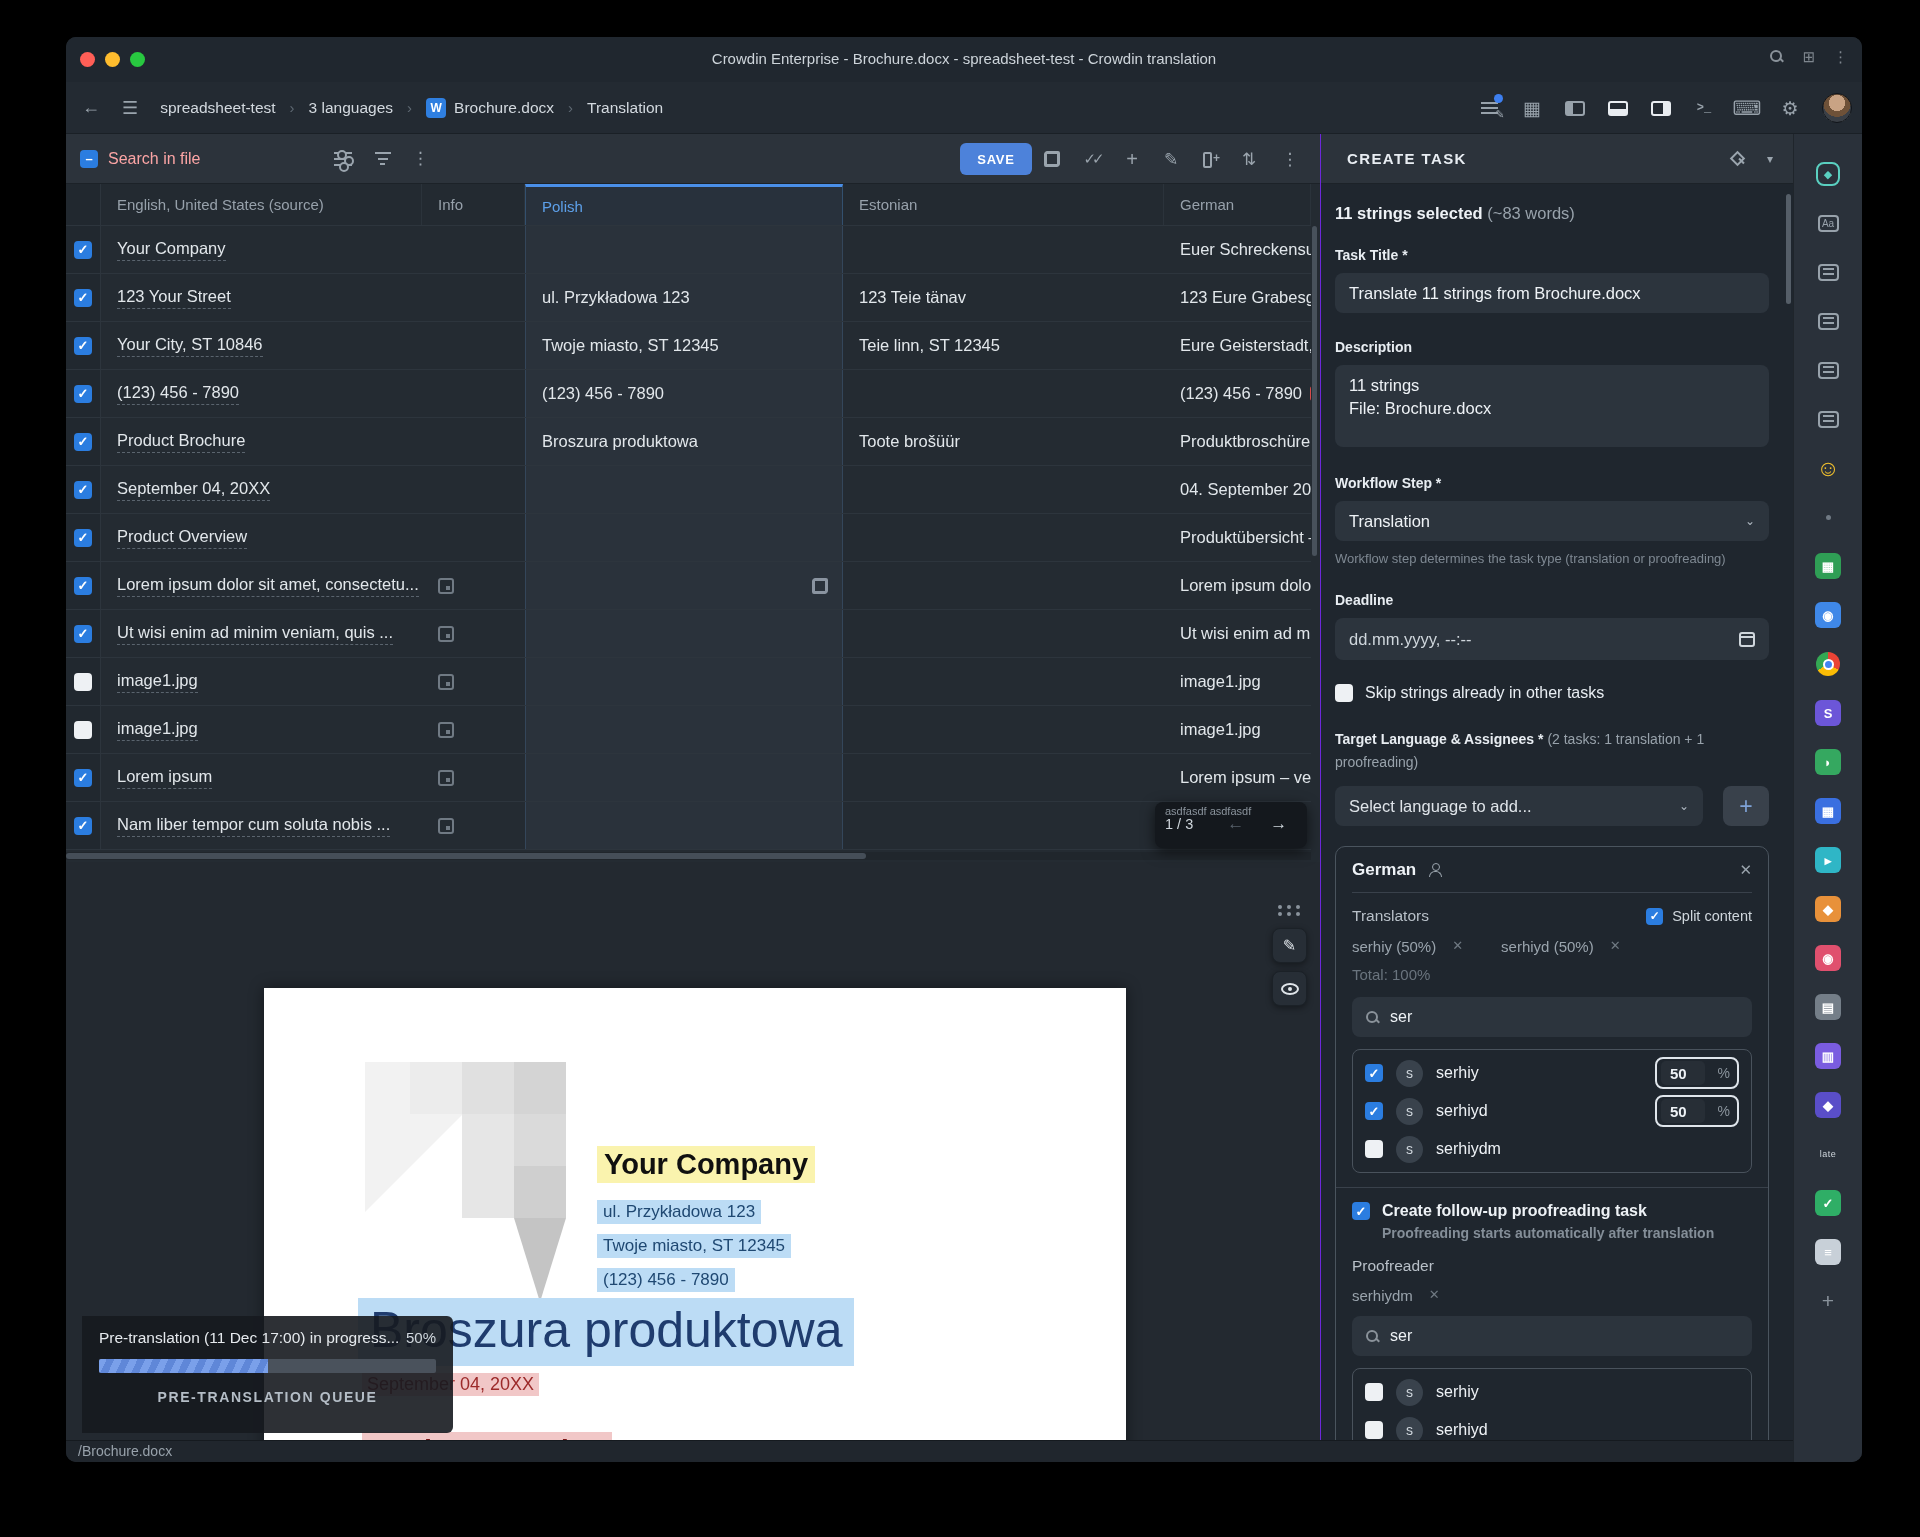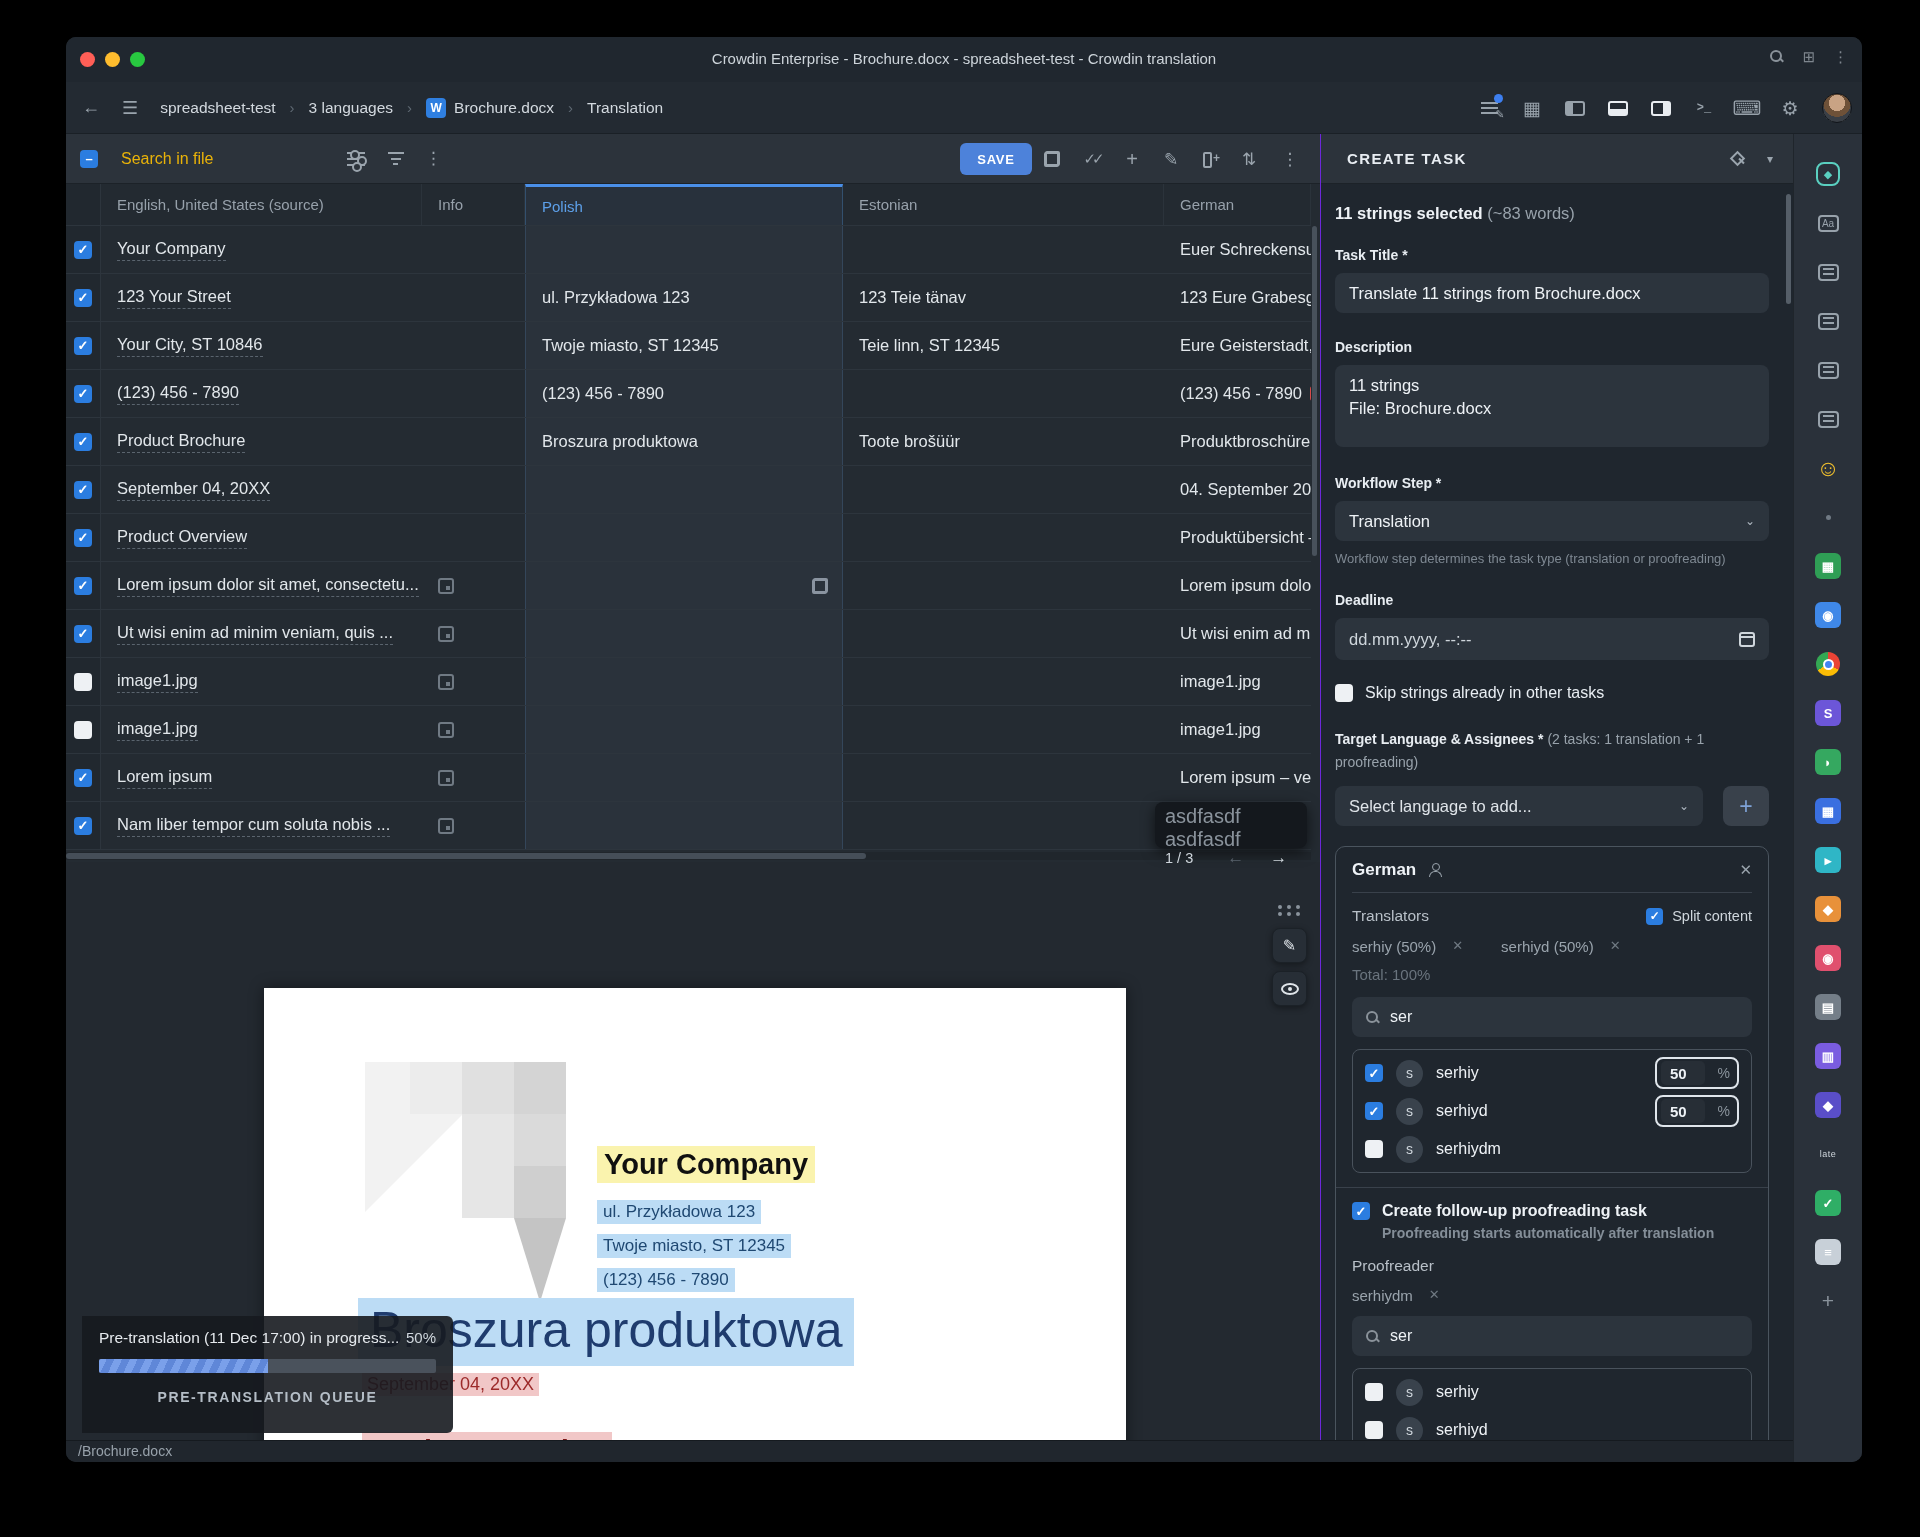--- a/index.html
+++ b/index.html
@@ -55,21 +55,21 @@
                color:#98a2ab; font-size:14px; line-height:21px; padding-left:12px; }
 
   
   .toolbar { position:absolute; left:0; top:0; width:100%; height:50px; background:#2c333b; border-bottom:1px solid #1c2228;
              display:flex; align-items:center; }
   .cb { display:inline-flex; width:18px; height:18px; border-radius:4px; align-items:center; justify-content:center;
         font-size:13px; font-weight:bold; color:#fff; flex:none; }
   .cb.checked { background:#2b7de0; }
   .cb.ind { background:#2b7de0; }
   .cb.un { background:#eef1f4; }
-  .search-ph { color:#eab308; font-size:16px; margin-left:23px; }
+  .search-ph { color:#fca5a5; font-size:16px; margin-left:10px; }
   .tool-ic { color:#9aa4ad; display:flex; align-items:center; justify-content:center; width:24px; height:24px; font-size:17px; }
   .ic-sliders { width:18px; height:14px; display:flex; flex-direction:column; justify-content:space-between; }
   .ic-sliders i { position:relative; height:2px; background:#9aa4ad; display:block; }
   .ic-sliders i::after { content:""; position:absolute; top:-2px; width:6px; height:6px; border-radius:50%; background:#2c333b; border:2px solid #9aa4ad; }
   .ic-sliders i:nth-child(1)::after { left:3px; } .ic-sliders i:nth-child(2)::after { left:10px; } .ic-sliders i:nth-child(3)::after { left:5px; }
   .ic-filter { width:16px; height:13px; display:flex; flex-direction:column; align-items:center; justify-content:space-between; }
   .ic-filter i { height:2px; background:#9aa4ad; display:block; }
   .ic-filter i:nth-child(1){ width:16px; } .ic-filter i:nth-child(2){ width:10px; } .ic-filter i:nth-child(3){ width:5px; }
   .save-btn { position:absolute; left:894px; top:9px; width:72px; height:32px; background:#4d82da; border-radius:6px;
               color:#fff; font-size:13px; font-weight:bold; letter-spacing:.8px; display:flex; align-items:center; justify-content:center; }
@@ -103,21 +103,21 @@
   .flag { display:inline-flex; width:15px; height:15px; margin-left:8px; border-radius:3px; background:#d84a4a; color:#fff;
           font-size:11px; font-weight:bold; align-items:center; justify-content:center; flex:none; }
   .pl-copy { margin-left:auto; margin-right:14px; color:#8a94a0; }
   .vscroll { position:absolute; left:1246px; top:92px; width:5px; height:330px; background:#48515b; border-radius:3px; }
   .hscroll { position:absolute; left:0; top:718px; width:1245px; height:8px; background:#20262c; }
   .hscroll .thumb { position:absolute; left:0; top:1px; width:800px; height:6px; background:#454e58; border-radius:3px; }
 
   
   .epopup { position:absolute; left:1089px; top:668px; width:152px; height:46px; background:#14181d; border-radius:8px;
             box-shadow:0 4px 14px rgba(0,0,0,.6); z-index:6; padding:3px 10px; }
-  .epopup .etxt { color:#8a939c; font-size:20px; }
+  .epopup .etxt { color:#8a939c; font-size:11px; }
   .epopup .pager { display:flex; align-items:center; font-size:14.5px; color:#cfd6dc; margin-top:-3px; }
   .epopup .arr { margin-left:34px; font-size:17px; color:#58616b; }
   .epopup .arr.on { color:#cfd6dc; margin-left:26px; }
 
   
   .preview { position:absolute; left:0; top:728px; width:1254px; height:578px; background:#232930; overflow:hidden; }
   .page { position:absolute; left:198px; top:126px; width:862px; height:560px; background:#fff; box-shadow:0 0 14px rgba(0,0,0,.45); }
   .logo { position:absolute; left:101px; top:74px; width:255px; height:240px; }
   .logo .b { position:absolute; }
   .hl-y { background:#faf3ae; }

